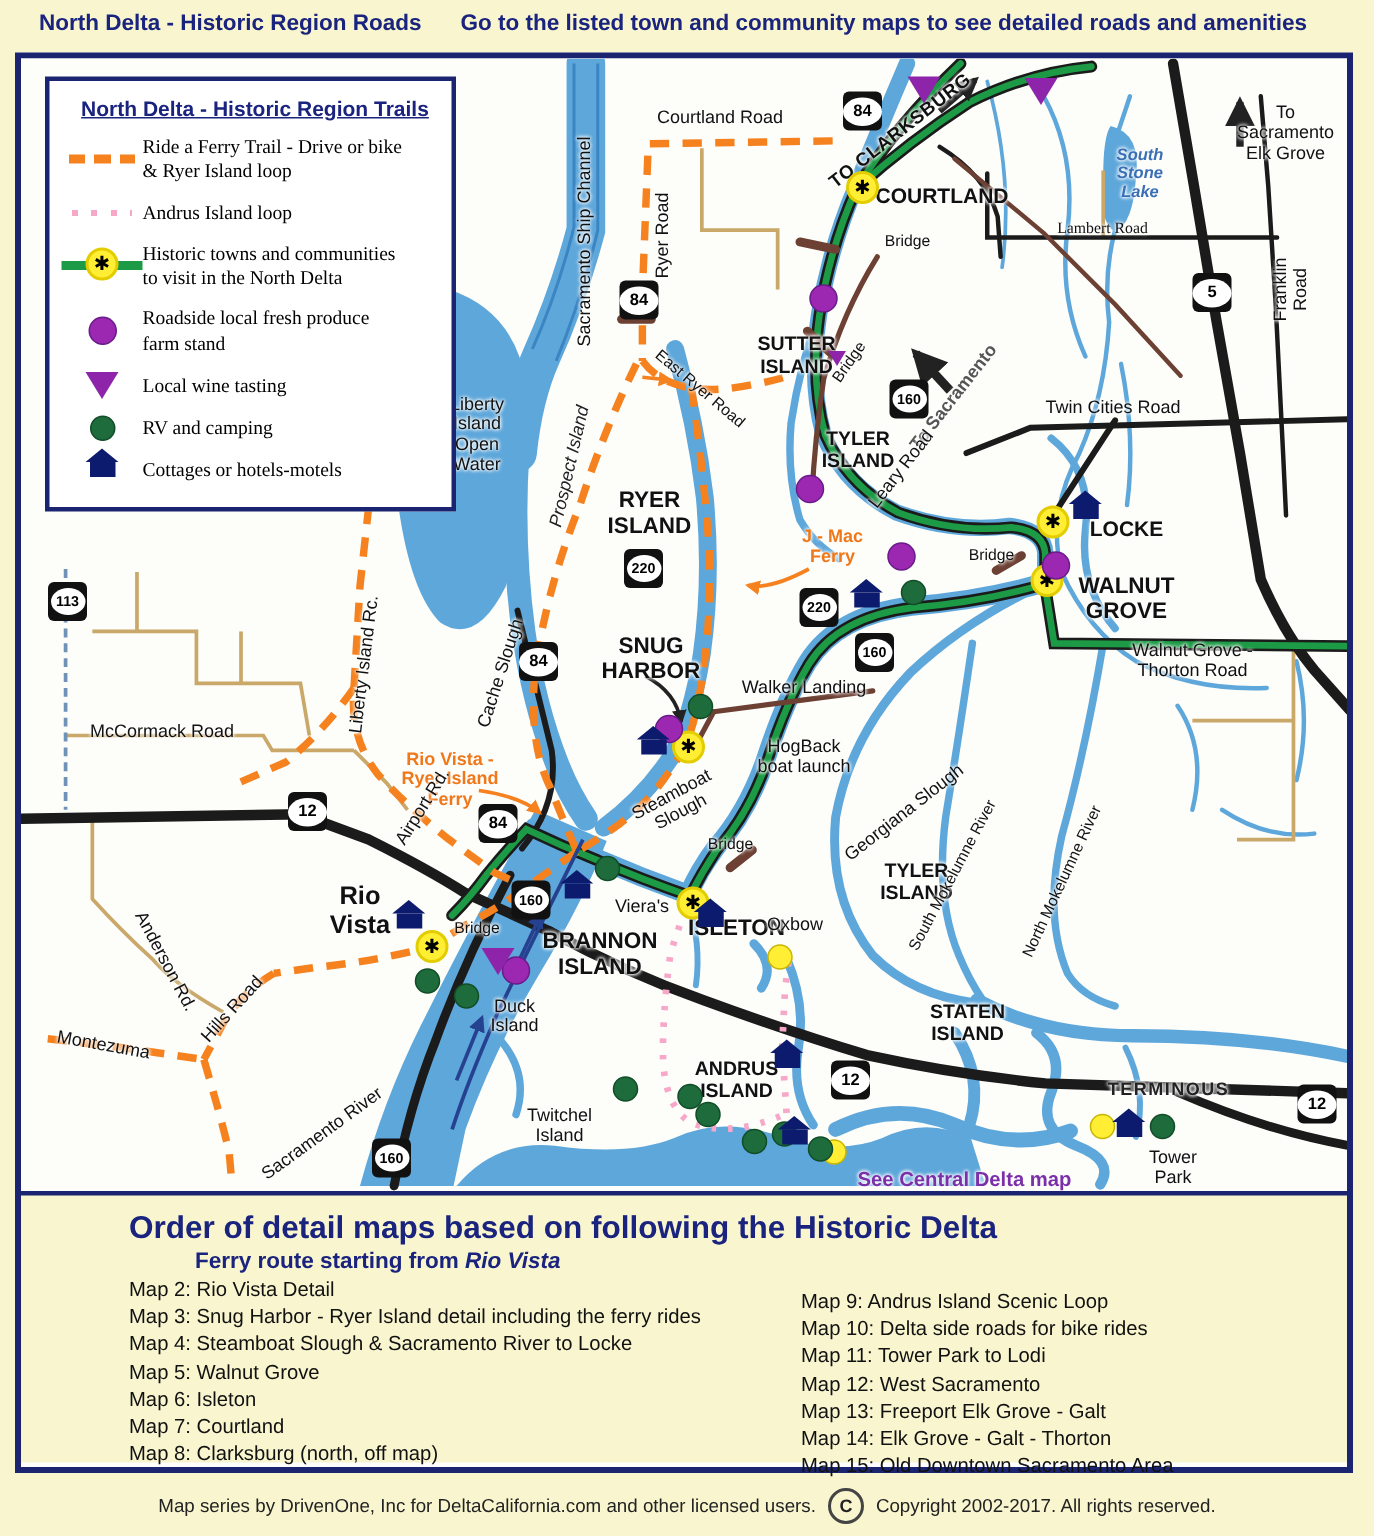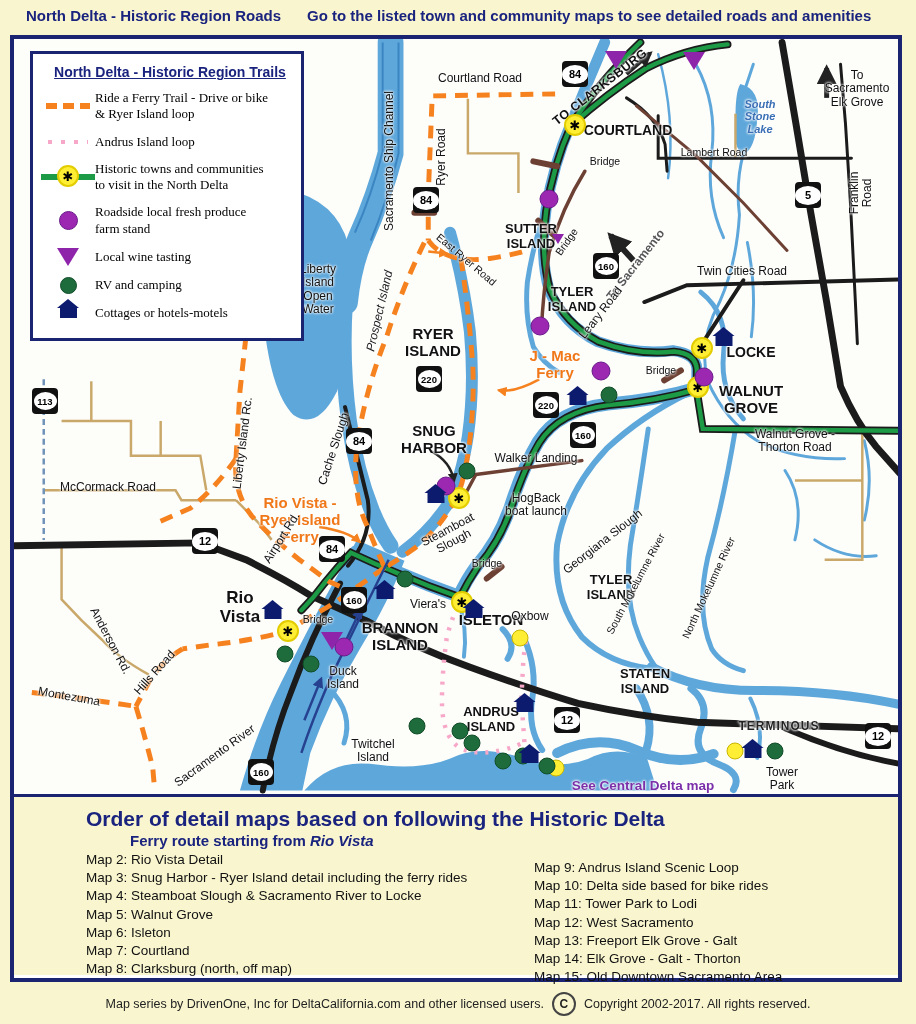--- a/index.html
+++ b/index.html
@@ -39,21 +39,21 @@
   .lbl{position:absolute;z-index:4;white-space:pre-line;text-align:center;line-height:1.12;color:#111;font-size:12px;
        text-shadow:0 0 3px #fff,0 0 3px #fff,0 0 2px #fff;transform-origin:center;}
   .lbl.rd{font-size:10.5px;}
   .lbl.clk{font-weight:bold;font-size:12.5px;letter-spacing:.5px;}
   .lbl.twn{font-weight:bold;font-size:14px;}
   .lbl.twnL{font-weight:bold;font-size:15px;}
   .lbl.twnXL{font-weight:bold;font-size:17px;}
   .lbl.isl{font-weight:bold;font-size:13px;}
   .lbl.wtr{font-style:italic;color:#3a6fb5;font-size:11px;font-weight:bold;}
   .lbl.gry{color:#555;font-size:12px;font-weight:bold;}
-  .lbl.org{color:#f07818;font-weight:bold;font-size:15px;}
+  .lbl.org{color:#f07818;font-weight:bold;font-size:12px;}
   .lbl.pur{color:#7b2fa8;font-weight:bold;font-size:13.5px;}
   .lbl.term{font-weight:bold;font-size:12px;letter-spacing:1px;color:#222;}
   .lbl.iti{font-style:italic;font-size:12px;color:#222;}
   .mk{position:absolute;z-index:5;transform:translate(-50%,-50%);}
   .shield{position:absolute;z-index:5;width:26px;height:26px;background:#111;border-radius:4px;
     display:flex;align-items:center;justify-content:center;transform:translate(-50%,-50%);}
   .shield .sn{background:#fff;color:#000;border-radius:50%;width:37px;height:19px;display:flex;align-items:center;
     justify-content:center;font-size:11px;font-weight:bold;}
   .shield.wide .sn{width:23px;height:18px;font-size:9.5px;border-radius:50%;}
   
@@ -278,21 +278,21 @@
             <div class="leg-lb">Cottages or hotels-motels</div>
           </div>
         </div>
     </div>
     <div id="overlay">
         <div class="lbl rd12" style="left: 376px; top: 122px; transform: translate(-50%, -50%) rotate(-90deg);">Sacramento Ship Channel</div>
         <div class="lbl rd12" style="left: 466px; top: 40px; transform: translate(-50%, -50%) rotate(0deg);">Courtland Road</div>
         <div class="lbl rd12" style="left: 428px; top: 118px; transform: translate(-50%, -50%) rotate(-90deg);">Ryer Road</div>
         <div class="lbl clk" style="left: 586px; top: 48px; transform: translate(-50%, -50%) rotate(-38deg);">TO CLARKSBURG</div>
         <div class="lbl twn" style="left: 614px; top: 92px; transform: translate(-50%, -50%) rotate(0deg);">COURTLAND</div>
-        <div class="lbl rd" style="left: 700px; top: 114px; transform: translate(-50%, -50%) rotate(0deg);">Lambert Road</div>
+        <div class="lbl rd" style="left: 721px; top: 114px; transform: translate(-50%, -50%) rotate(0deg); font-family: Liberation Serif, serif;">Lambert Road</div>
         <div class="lbl wtr" style="left: 746px; top: 77px; transform: translate(-50%, -50%) rotate(0deg);">South
 Stone
 Lake</div>
         <div class="lbl rd12" style="left: 843px; top: 50px; transform: translate(-50%, -50%) rotate(0deg);">To Sacramento
 Elk Grove</div>
         <div class="lbl rd12" style="left: 847px; top: 154px; transform: translate(-50%, -50%) rotate(-90deg);">Franklin Road</div>
         <div class="lbl rd12" style="left: 728px; top: 233px; transform: translate(-50%, -50%) rotate(0deg);">Twin Cities Road</div>
         <div class="lbl rd" style="left: 591px; top: 123px; transform: translate(-50%, -50%) rotate(0deg);">Bridge</div>
         <div class="lbl isl" style="left: 517px; top: 198px; transform: translate(-50%, -50%) rotate(0deg);">SUTTER
 ISLAND</div>
@@ -456,21 +456,21 @@
           <div>Map 2:  Rio Vista Detail</div>
           <div>Map 3:  Snug Harbor - Ryer Island detail including the ferry rides</div>
           <div>Map 4:  Steamboat Slough &amp; Sacramento River to Locke</div>
           <div>Map 5:  Walnut Grove</div>
           <div>Map 6:  Isleton</div>
           <div>Map 7:  Courtland</div>
           <div>Map 8:  Clarksburg (north, off map)</div>
         </div>
       <div class="mlcol right" id="ml-right">
           <div>Map 9:  Andrus Island Scenic Loop</div>
-          <div>Map 10:  Delta side based for bike rides</div>
+          <div>Map 10:  Delta side roads for bike rides</div>
           <div>Map 11:  Tower Park to Lodi</div>
           <div>Map 12:  West Sacramento</div>
           <div>Map 13:  Freeport Elk Grove - Galt</div>
           <div>Map 14: Elk Grove - Galt - Thorton</div>
           <div>Map 15:  Old Downtown Sacramento Area</div>
         </div>
     </div>
   </div>
 </div>
 

